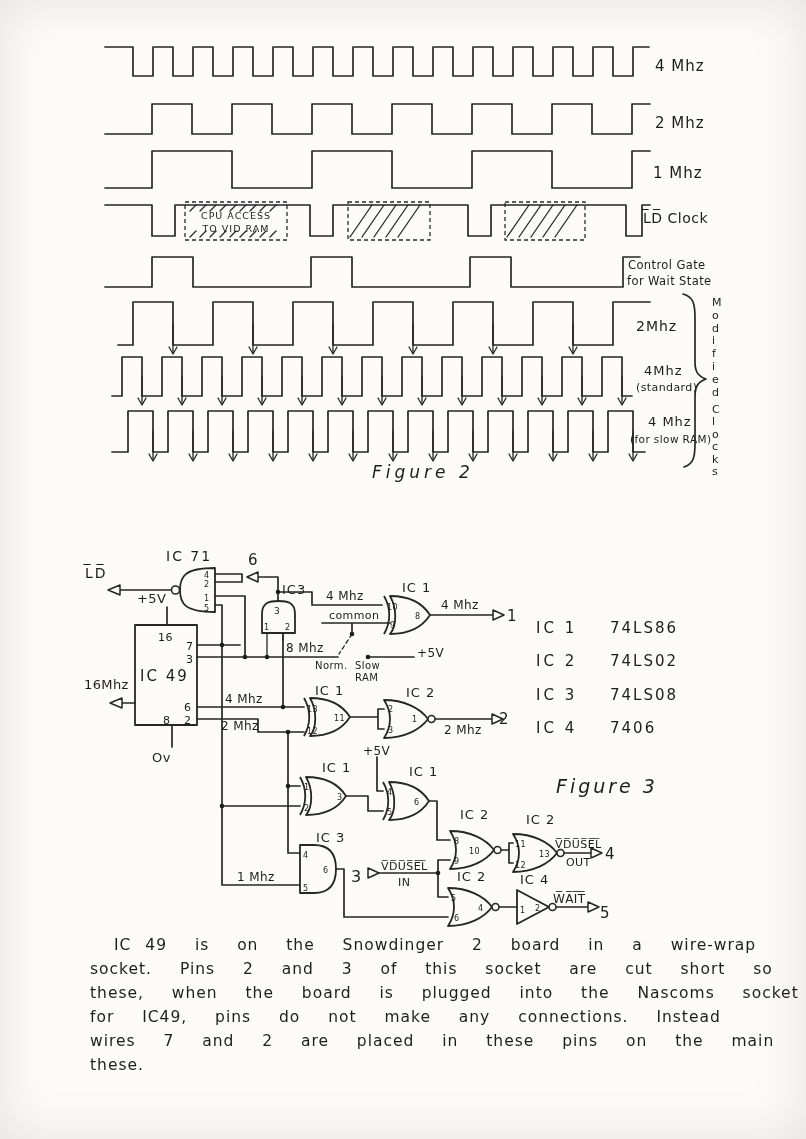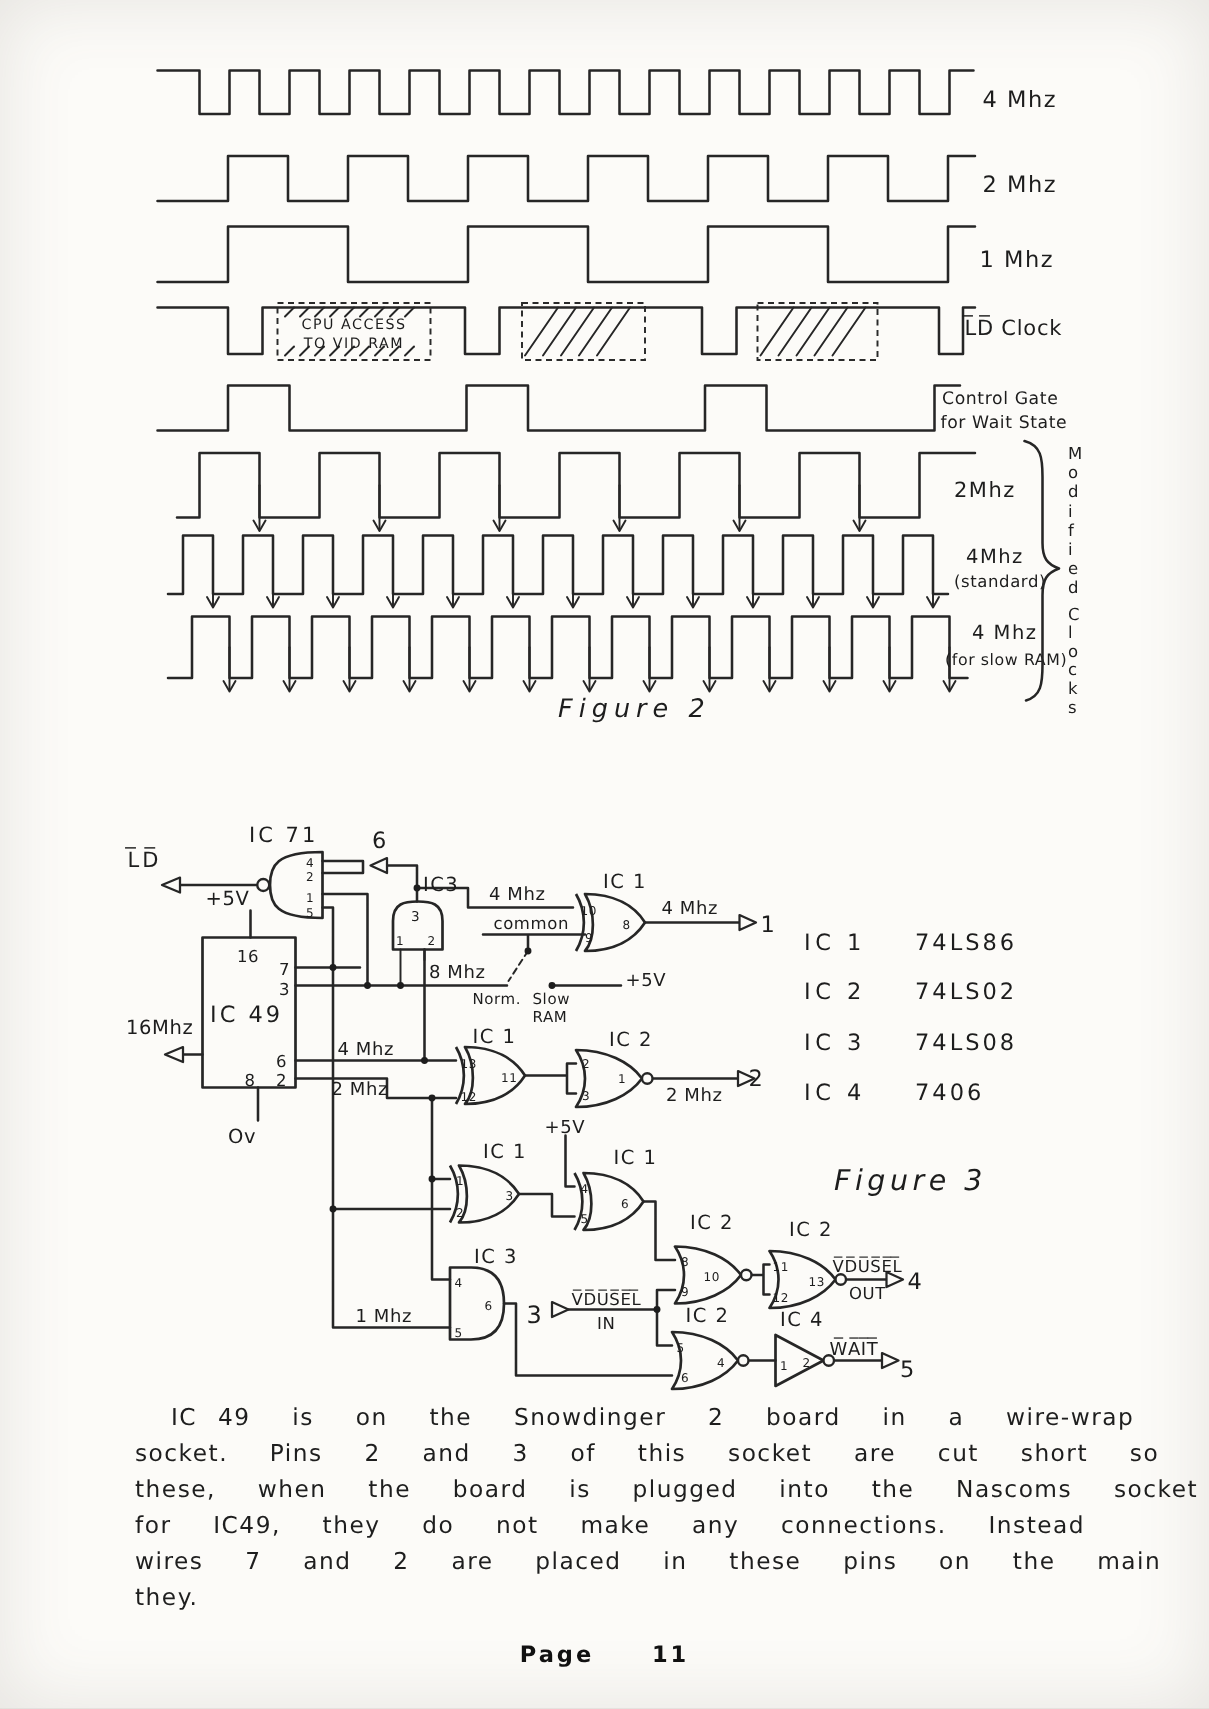--- a/index.html
+++ b/index.html
@@ -394,19 +394,18 @@
         <text x="610" y="700" font-size="15" letter-spacing="2">74LS08</text>
         <text x="536" y="733" font-size="15" letter-spacing="3">IC 4</text>
         <text x="610" y="733" font-size="15" letter-spacing="2">7406</text>
       </g>
   </svg>
 
   <div>
     <div class="note-line indent" style="top:936px">IC 49  is  on  the  Snowdinger  2  board  in  a  wire-wrap</div>
     <div class="note-line" style="top:960px">socket.  Pins  2  and  3  of  this  socket  are  cut  short  so</div>
     <div class="note-line" style="top:984px">these,  when  the  board  is  plugged  into  the  Nascoms  socket</div>
-    <div class="note-line" style="top:1008px">for  IC49,  they  do  not  make  any  connections.  Instead</div>
+    <div class="note-line" style="top:1008px">for  IC49,  pins  do  not  make  any  connections.  Instead</div>
     <div class="note-line" style="top:1032px">wires  7  and  2  are  placed  in  these  pins  on  the  main</div>
-    <div class="note-line" style="top:1056px">they.</div>
+    <div class="note-line" style="top:1056px">these.</div>
   </div>
 
-  <div id="footer">Page  11</div>
 </div>
 
 </body></html>

